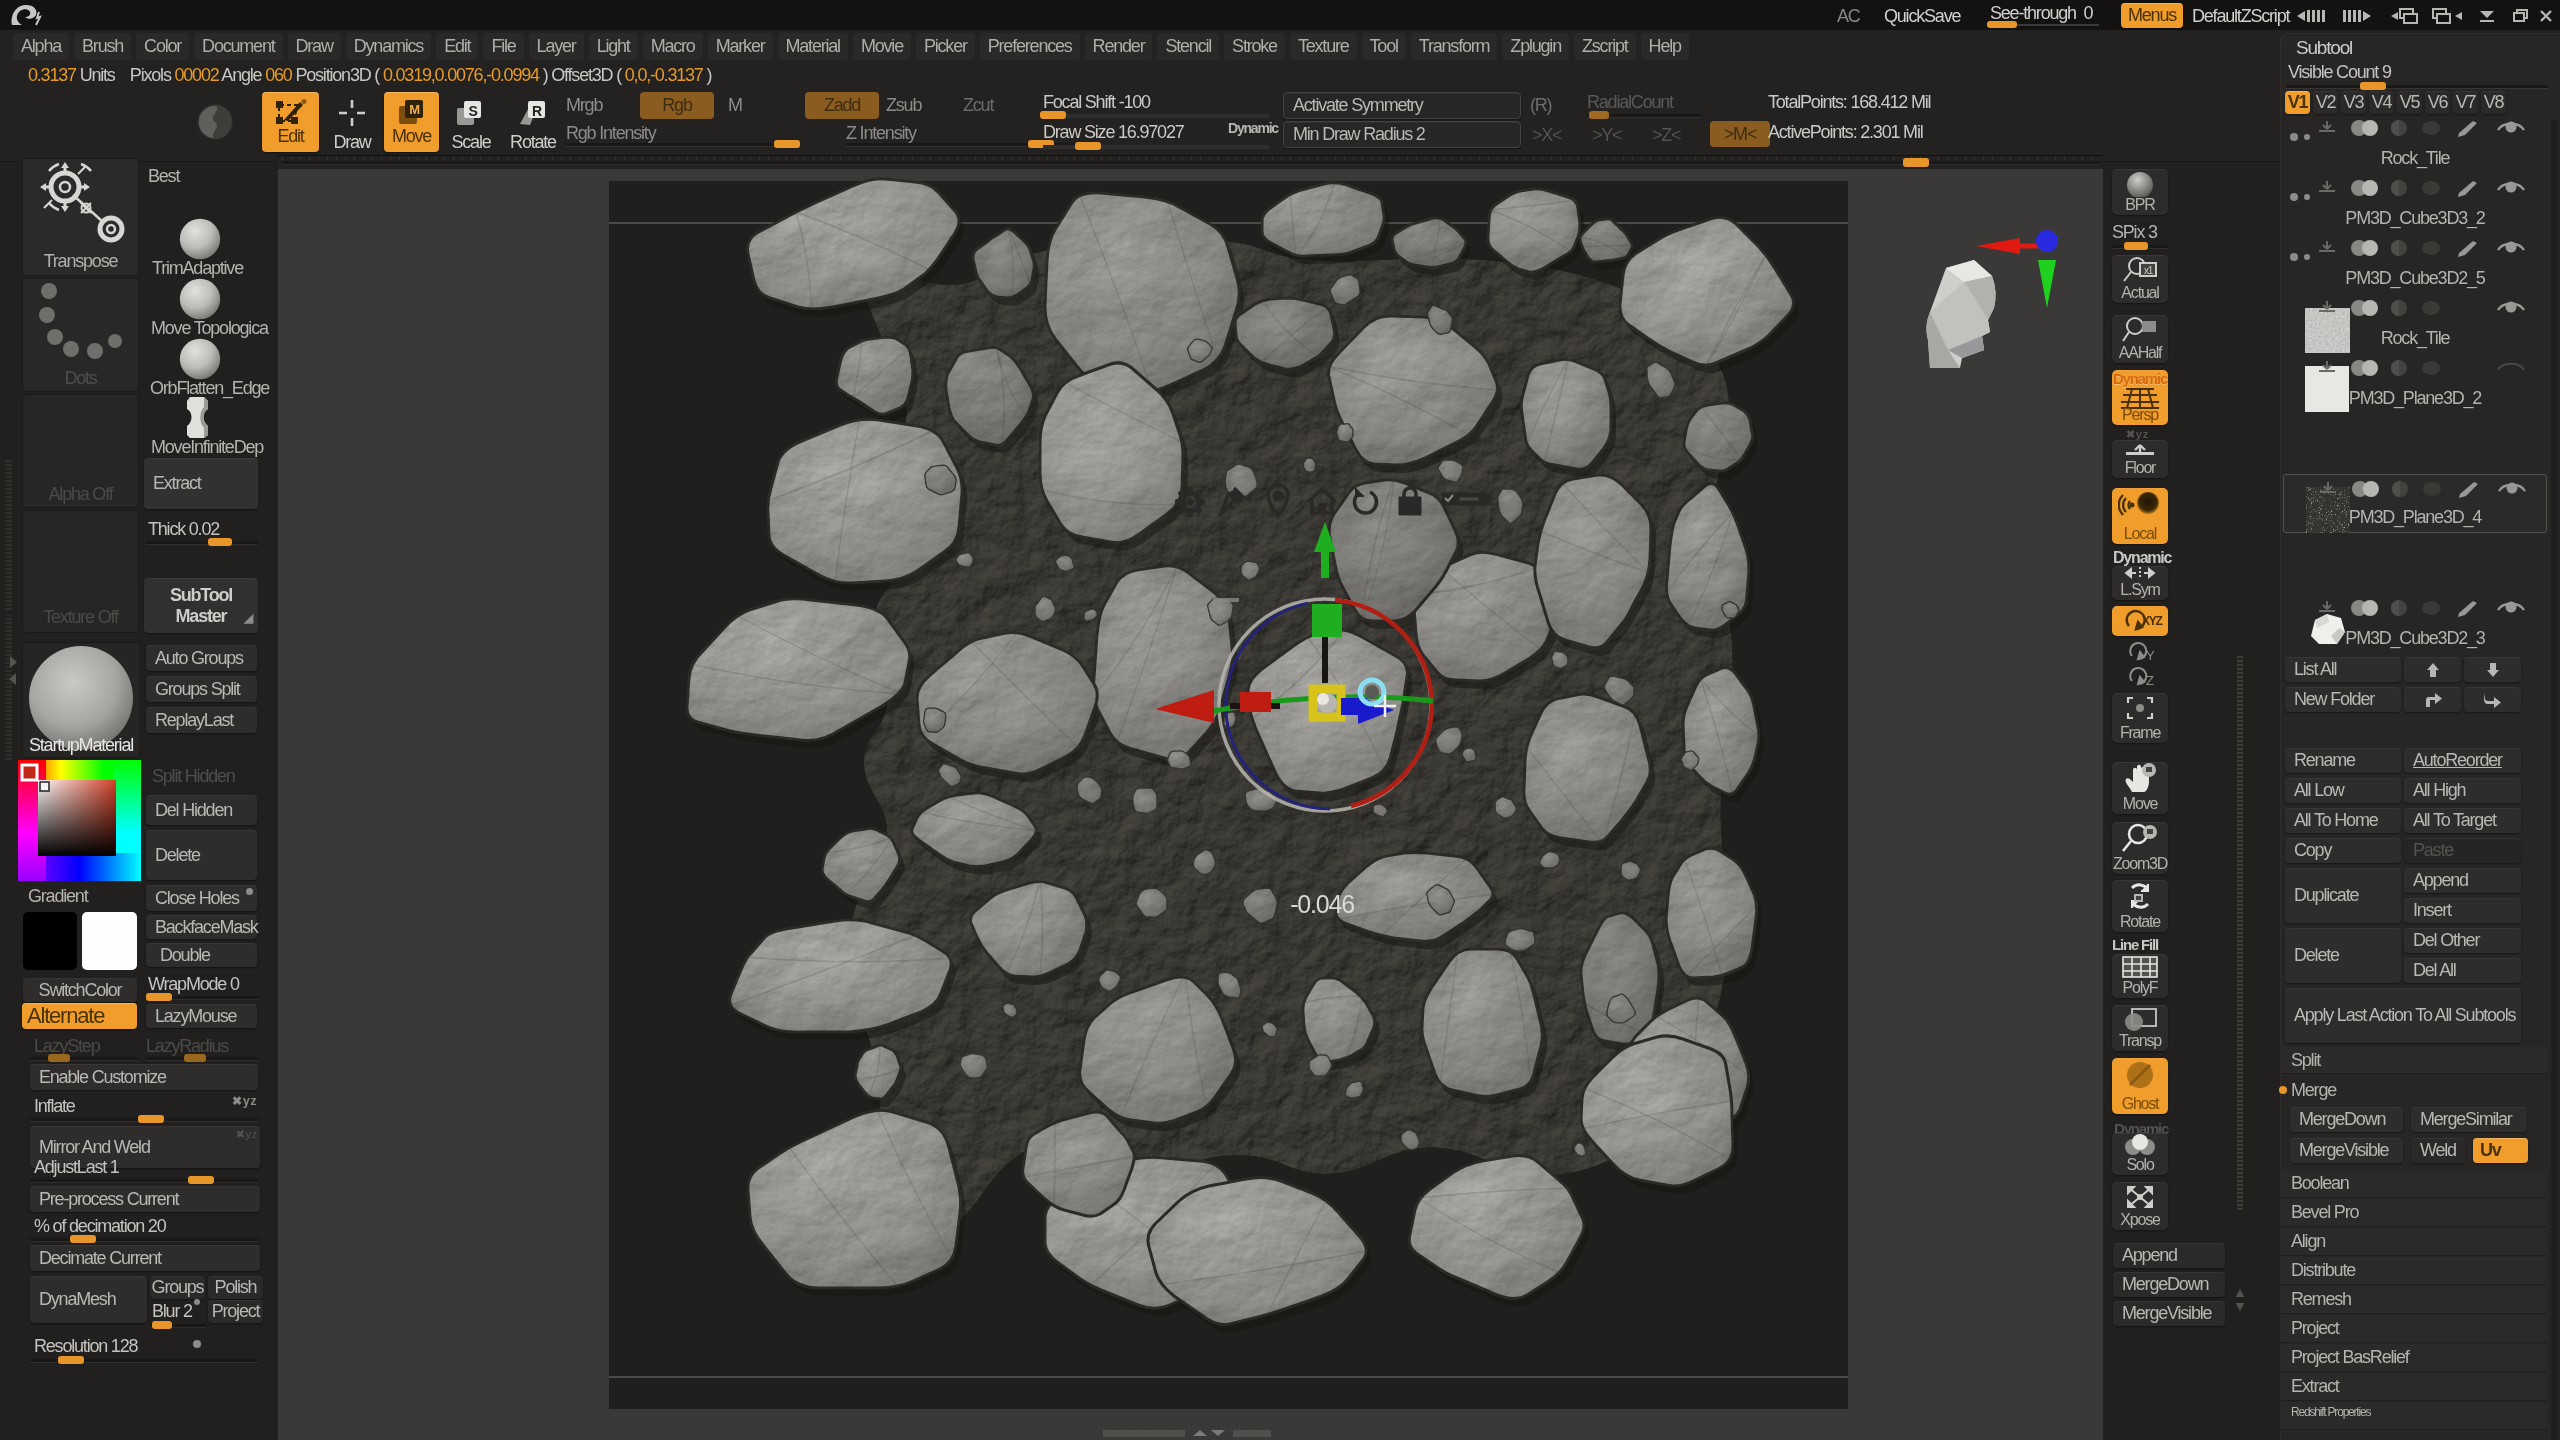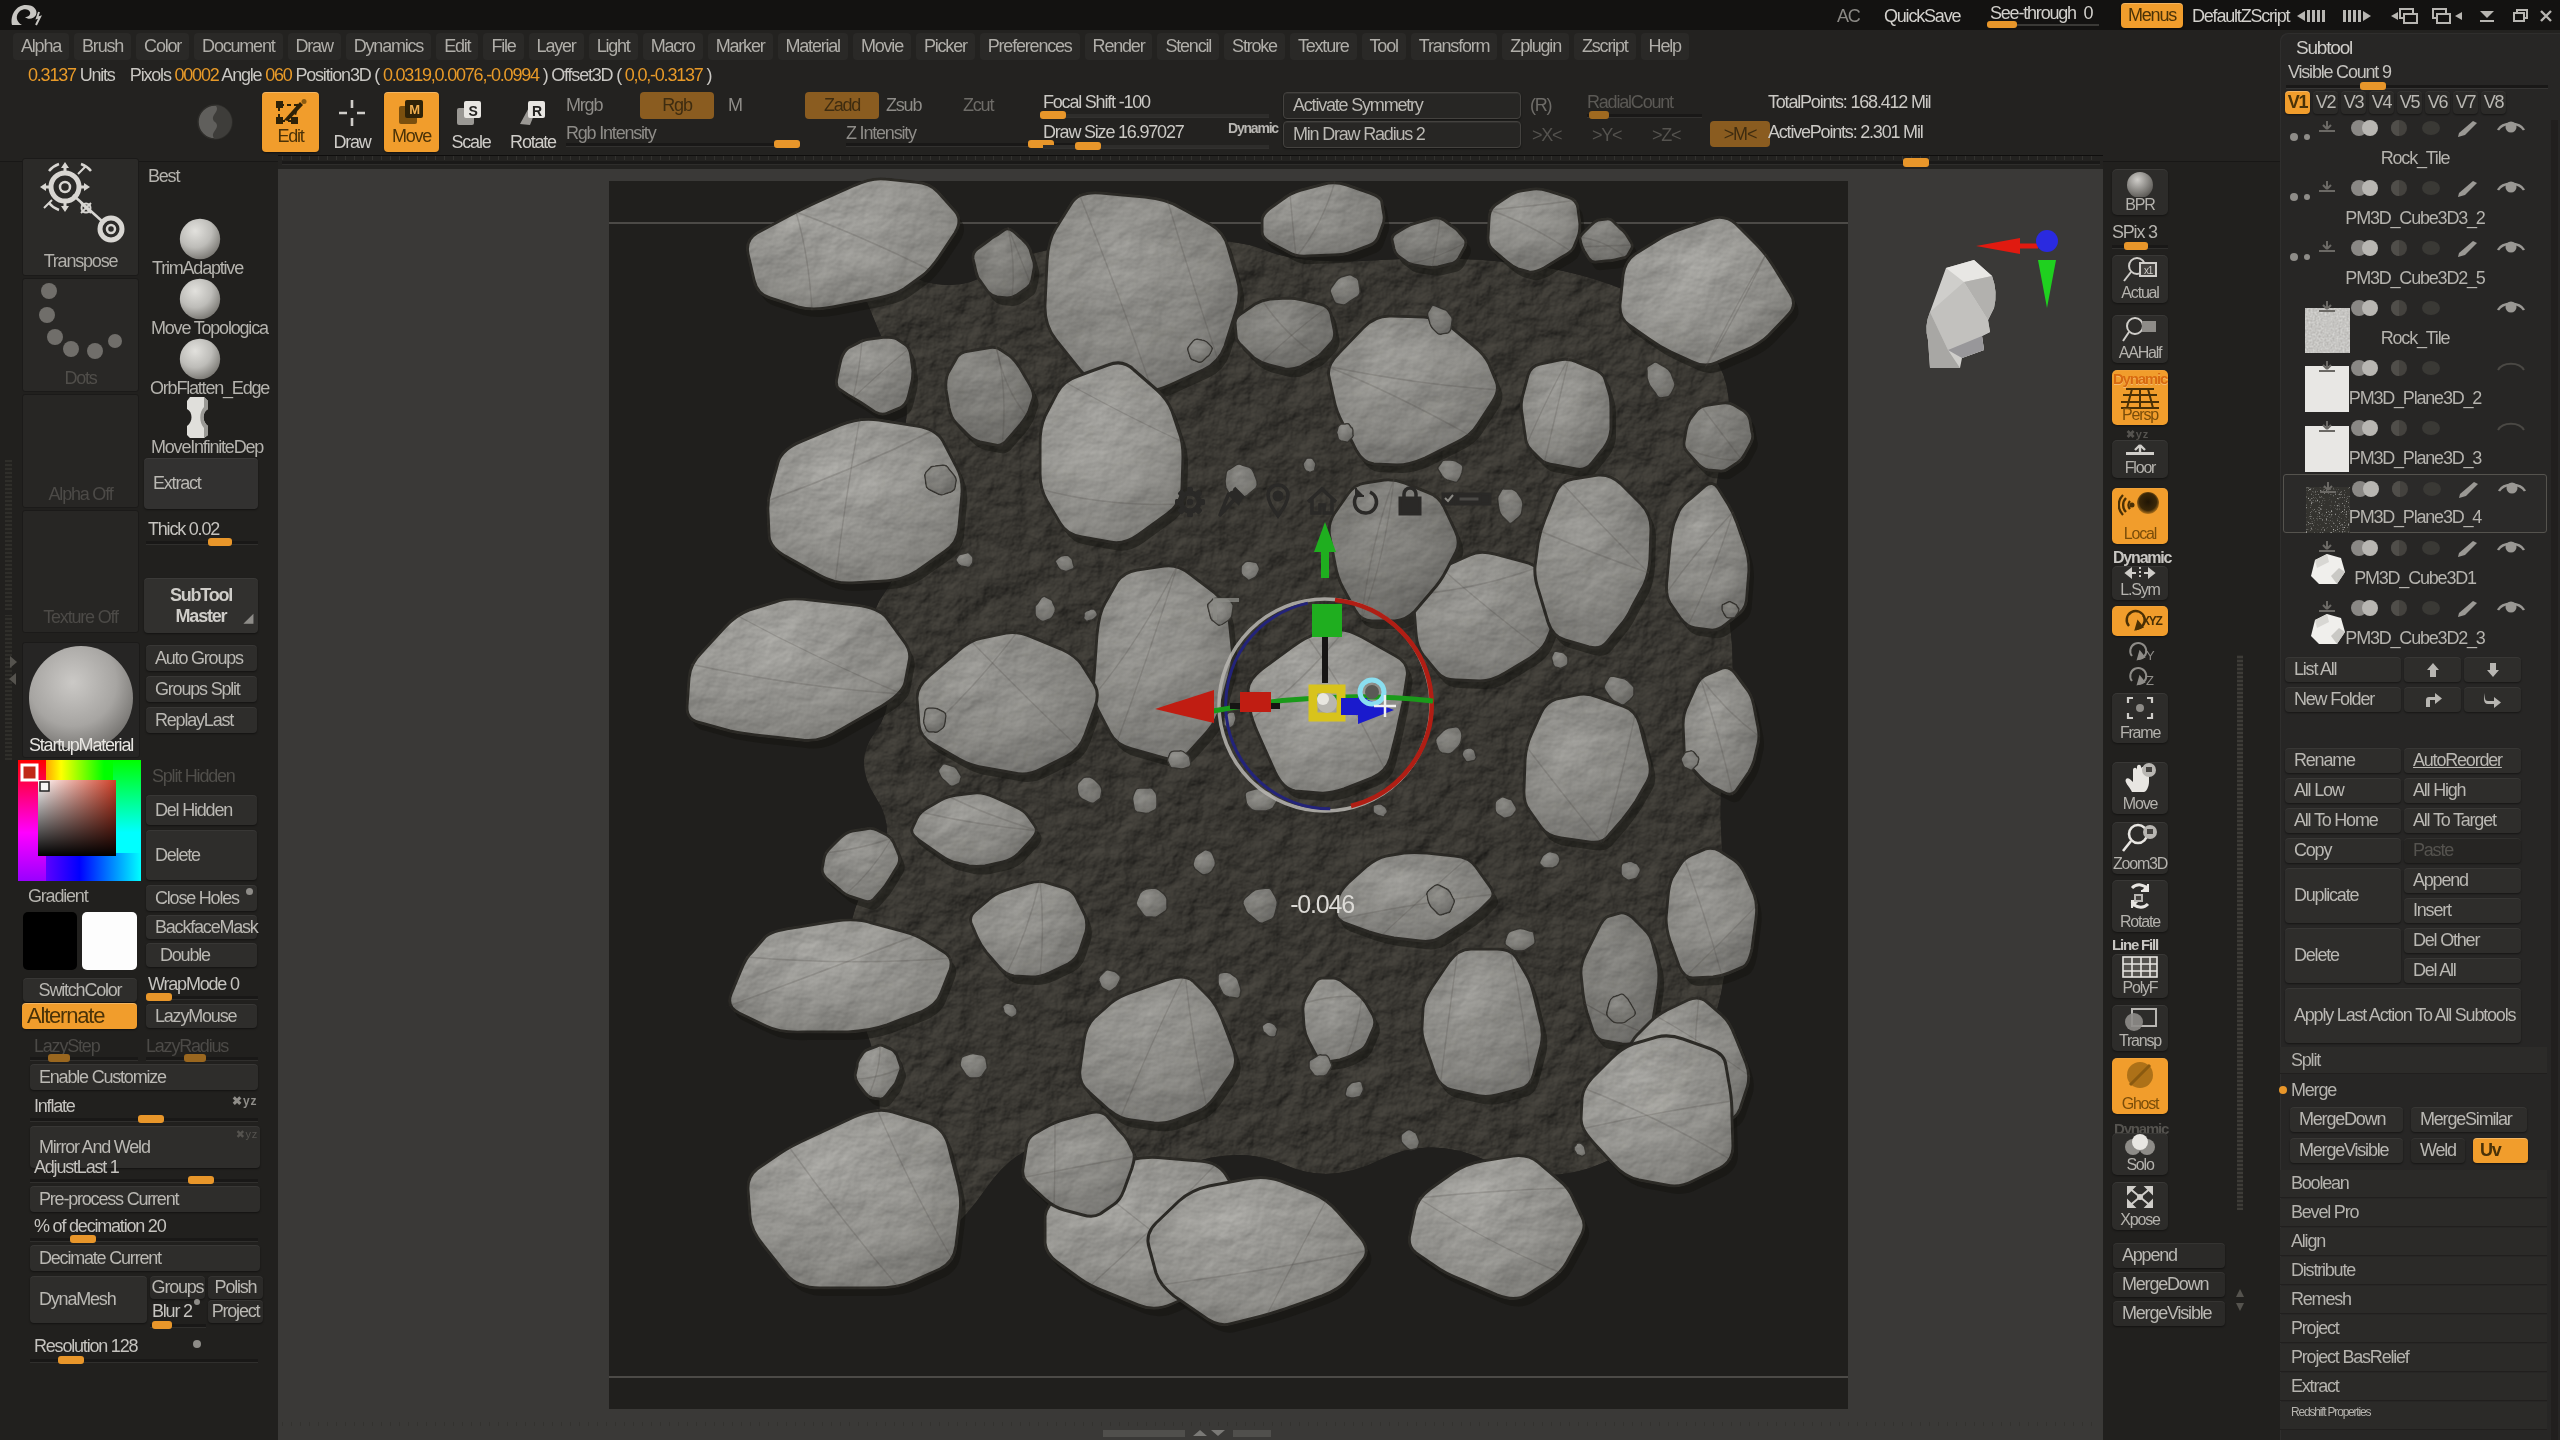--- a/index.html
+++ b/index.html
@@ -610,35 +610,20 @@
         <path d="M14 4 v8 M14 12 l-4 -4 M14 12 l4 -4 M6 14 h16" stroke="#6b6965" stroke-width="2" fill="none"></path>
         <circle cx="46" cy="11" r="8" fill="#8a8885"></circle>
         <circle cx="57" cy="11" r="8" fill="#b8b6b2"></circle>
         <circle cx="86" cy="11" r="8" fill="#44423e"></circle>
         <path d="M86 3 a8 8 0 0 0 0 16 Z" fill="#504e4a"></path>
         <ellipse cx="118" cy="11" rx="9" ry="7" fill="#3a3935"></ellipse>
         <path d="M185 13 a14 10 0 0 1 26 0" stroke="#4a4844" stroke-width="2" fill="none"></path>
       </svg>
       <div style="position:absolute;left:0;right:0;bottom:4px;text-align:center;color:#b5b3ae;font-size:18px;">PM3D_Plane3D_2</div>
     </div>
-<div class="abs" style="left:2283px;top:414px;width:264px;height:59px;border-radius:3px;">
-      <svg style="position:absolute;left:22px;top:12px;" width="44" height="46">
-        <rect width="44" height="46" fill="#e8e7e4"></rect>
-      </svg>
-      <svg style="position:absolute;left:30px;top:3px;" width="230" height="22" viewBox="0 0 230 22">
-        <path d="M14 4 v8 M14 12 l-4 -4 M14 12 l4 -4 M6 14 h16" stroke="#6b6965" stroke-width="2" fill="none"></path>
-        <circle cx="46" cy="11" r="8" fill="#8a8885"></circle>
-        <circle cx="57" cy="11" r="8" fill="#b8b6b2"></circle>
-        <circle cx="86" cy="11" r="8" fill="#44423e"></circle>
-        <path d="M86 3 a8 8 0 0 0 0 16 Z" fill="#504e4a"></path>
-        <ellipse cx="118" cy="11" rx="9" ry="7" fill="#3a3935"></ellipse>
-        <path d="M185 13 a14 10 0 0 1 26 0" stroke="#4a4844" stroke-width="2" fill="none"></path>
-      </svg>
-      <div style="position:absolute;left:0;right:0;bottom:4px;text-align:center;color:#b5b3ae;font-size:18px;">PM3D_Plane3D_3</div>
-    </div>
 <div class="abs" style="left:2283px;top:474px;width:264px;height:59px;border:1px solid #55534e;background:#2b2a29;border-radius:3px;">
       <svg style="position:absolute;left:22px;top:12px;" width="44" height="46">
         <defs>
           <filter id="sp1">
             <feTurbulence type="turbulence" baseFrequency="0.55" numOctaves="2"></feTurbulence>
             <feColorMatrix type="matrix" values="0 0 0 0 0.9, 0 0 0 0 0.9, 0 0 0 0 0.88, 0 0 0 1.6 -0.55"></feColorMatrix>
           </filter>
         </defs>
         <rect width="44" height="46" fill="#34332f"></rect>
         <rect width="44" height="46" filter="url(#sp1)"></rect>
@@ -648,39 +633,20 @@
         <circle cx="46" cy="11" r="8" fill="#8a8885"></circle>
         <circle cx="57" cy="11" r="8" fill="#b8b6b2"></circle>
         <circle cx="86" cy="11" r="8" fill="#44423e"></circle>
         <path d="M86 3 a8 8 0 0 0 0 16 Z" fill="#504e4a"></path>
         <ellipse cx="118" cy="11" rx="9" ry="7" fill="#3a3935"></ellipse>
         <path d="M146 16 L160 4 l4 2 -12 12 -7 2 Z" fill="#9a9894"></path>
         <path d="M185 13 a14 10 0 0 1 26 0" stroke="#9a9894" stroke-width="2.5" fill="none"></path>
         <circle cx="198" cy="10" r="5.5" fill="#9a9894"></circle>
       </svg>
       <div style="position:absolute;left:0;right:0;bottom:4px;text-align:center;color:#b5b3ae;font-size:18px;">PM3D_Plane3D_4</div>
-    </div>
-<div class="abs" style="left:2283px;top:534px;width:264px;height:59px;border-radius:3px;">
-      <svg style="position:absolute;left:20px;top:12px;" width="48" height="46">
-        <path d="M8 30 L12 14 L24 8 L38 12 L42 26 L34 38 L16 38 Z" fill="#f0efec"></path>
-        <path d="M12 14 L24 8 L26 16 L14 22 Z" fill="#d8d7d3"></path>
-        <path d="M34 38 L42 26 L36 22 L28 30 Z" fill="#c9c8c4"></path>
-      </svg>
-      <svg style="position:absolute;left:30px;top:3px;" width="230" height="22" viewBox="0 0 230 22">
-        <path d="M14 4 v8 M14 12 l-4 -4 M14 12 l4 -4 M6 14 h16" stroke="#6b6965" stroke-width="2" fill="none"></path>
-        <circle cx="46" cy="11" r="8" fill="#8a8885"></circle>
-        <circle cx="57" cy="11" r="8" fill="#b8b6b2"></circle>
-        <circle cx="86" cy="11" r="8" fill="#44423e"></circle>
-        <path d="M86 3 a8 8 0 0 0 0 16 Z" fill="#504e4a"></path>
-        <ellipse cx="118" cy="11" rx="9" ry="7" fill="#3a3935"></ellipse>
-        <path d="M146 16 L160 4 l4 2 -12 12 -7 2 Z" fill="#9a9894"></path>
-        <path d="M185 13 a14 10 0 0 1 26 0" stroke="#9a9894" stroke-width="2.5" fill="none"></path>
-        <circle cx="198" cy="10" r="5.5" fill="#9a9894"></circle>
-      </svg>
-      <div style="position:absolute;left:0;right:0;bottom:4px;text-align:center;color:#b5b3ae;font-size:18px;">PM3D_Cube3D1</div>
     </div>
 <div class="abs" style="left:2283px;top:594px;width:264px;height:59px;border-radius:3px;">
       <svg style="position:absolute;left:20px;top:12px;" width="48" height="46">
         <path d="M8 30 L12 14 L24 8 L38 12 L42 26 L34 38 L16 38 Z" fill="#f0efec"></path>
         <path d="M12 14 L24 8 L26 16 L14 22 Z" fill="#d8d7d3"></path>
         <path d="M34 38 L42 26 L36 22 L28 30 Z" fill="#c9c8c4"></path>
       </svg>
       <svg style="position:absolute;left:30px;top:3px;" width="230" height="22" viewBox="0 0 230 22">
         <path d="M14 4 v8 M14 12 l-4 -4 M14 12 l4 -4 M6 14 h16" stroke="#6b6965" stroke-width="2" fill="none"></path>
         <circle cx="46" cy="11" r="8" fill="#8a8885"></circle>

